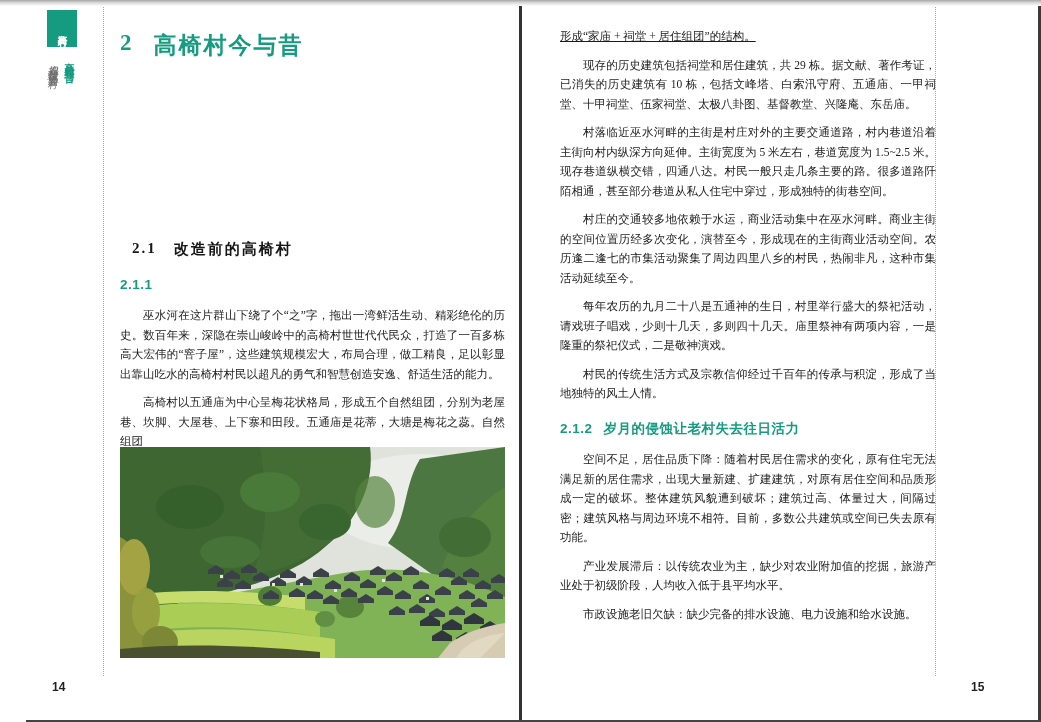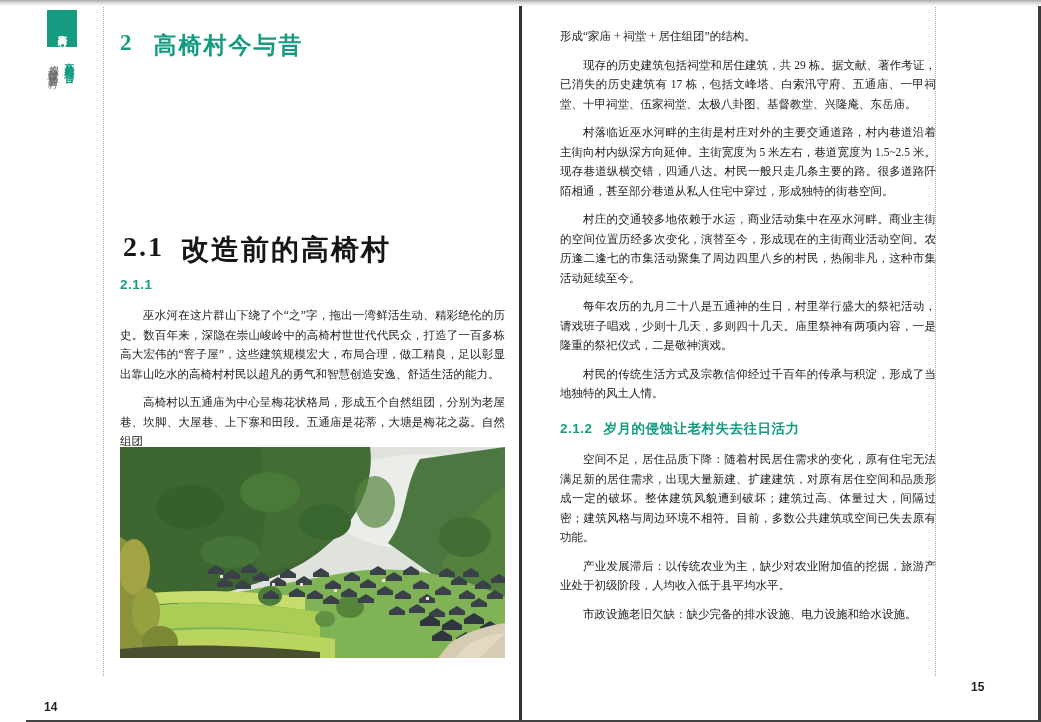--- a/index.html
+++ b/index.html
@@ -21,41 +21,41 @@
     color:#fff;display:flex;align-items:center;justify-content:center;
     writing-mode:vertical-rl;text-orientation:upright;
     font-family:"Liberation Sans","DejaVu Sans",sans-serif;font-weight:bold;font-size:9.5px;letter-spacing:1px;}
   .v-chapter{position:absolute;left:62px;top:55px;writing-mode:vertical-rl;text-orientation:upright;
     color:var(--accent);font-weight:bold;font-size:10px;letter-spacing:2px;}
   .v-motto{position:absolute;left:45px;top:57px;writing-mode:vertical-rl;text-orientation:upright;
     color:#6f6f6f;font-style:italic;font-size:10px;letter-spacing:1.5px;}
 
   .chapter-title{position:absolute;left:120px;top:30px;margin:0;color:var(--accent);
     font-size:23px;font-weight:bold;display:flex;gap:20px;letter-spacing:2px;}
-  .section-title{position:absolute;left:120px;top:228px;margin:3px;color:#161616;
-    font-size:28px;font-weight:bold;display:flex;gap:17px;letter-spacing:2px;}
+  .section-title{position:absolute;left:120px;top:228px;margin:12px;color:#161616;
+    font-size:15px;font-weight:bold;display:flex;gap:17px;letter-spacing:2px;}
   .subsection{font-family:"Liberation Sans","DejaVu Sans",sans-serif;color:var(--accent);
     font-size:13.5px;font-weight:bold;display:flex;gap:11px;letter-spacing:.5px;}
   .subsection.left-sub{position:absolute;left:120px;top:277px;margin:0;}
 
   .body-text{font-size:11.5px;line-height:19.5px;color:#1c1c1c;}
   .para{margin:0 0 9px;text-align:justify;text-indent:2em;}
-  .para.noindent{text-indent:0;}
+  .para.noindent{text-indent:0;text-decoration:underline;}
   .left-paras{position:absolute;left:120px;top:306px;width:385px;height:140px;overflow:hidden;}
 
   .figure{position:absolute;left:120px;top:447px;width:385px;margin:0;}
   .figure svg{display:block;width:385px;height:211px;}
   .figcaption{font-family:"Liberation Sans","DejaVu Sans",sans-serif;font-size:10.5px;color:#4a4a4a;margin-top:5px;}
 
   .content-right{position:absolute;left:560px;top:27px;width:376px;height:648px;overflow:hidden;}
   .content-right .subsection{margin:15px 0 12px;}
 
   .pagenum{position:absolute;top:680px;font-family:"Liberation Sans","DejaVu Sans",sans-serif;
     font-weight:bold;font-size:12px;color:#1f1f1f;}
-  .pagenum.pl{left:44px;margin-top:20px;}
+  .pagenum.pl{left:52px;}
   .pagenum.pr{left:971px;}
 </style>
 </head>
 <body>
 
 <div class="canvas">
   <div class="top-shadow"></div>
 
   <div>
     <div class="green-tab">
@@ -186,21 +186,21 @@
 
     <div class="pagenum pl">14</div>
   </div>
 
   <div class="spine"></div>
 
   <div>
     <div class="content-right body-text">
       <p class="para noindent">形成“家庙 + 祠堂 + 居住组团”的结构。</p>
       <div>
-          <p class="para">现存的历史建筑包括祠堂和居住建筑，共 29 栋。据文献、著作考证，已消失的历史建筑有 17 栋，包括文峰塔、白索汛守府、五通庙、一甲祠堂、十甲祠堂、伍家祠堂、太极八卦图、基督教堂、兴隆庵、东岳庙。</p>
+          <p class="para">现存的历史建筑包括祠堂和居住建筑，共 29 栋。据文献、著作考证，已消失的历史建筑有 10 栋，包括文峰塔、白索汛守府、五通庙、一甲祠堂、十甲祠堂、伍家祠堂、太极八卦图、基督教堂、兴隆庵、东岳庙。</p>
           <p class="para">村落临近巫水河畔的主街是村庄对外的主要交通道路，村内巷道沿着主街向村内纵深方向延伸。主街宽度为 5 米左右，巷道宽度为 1.5~2.5 米。现存巷道纵横交错，四通八达。村民一般只走几条主要的路。很多道路阡陌相通，甚至部分巷道从私人住宅中穿过，形成独特的街巷空间。</p>
           <p class="para">村庄的交通较多地依赖于水运，商业活动集中在巫水河畔。商业主街的空间位置历经多次变化，演替至今，形成现在的主街商业活动空间。农历逢二逢七的市集活动聚集了周边四里八乡的村民，热闹非凡，这种市集活动延续至今。</p>
           <p class="para">每年农历的九月二十八是五通神的生日，村里举行盛大的祭祀活动，请戏班子唱戏，少则十几天，多则四十几天。庙里祭神有两项内容，一是隆重的祭祀仪式，二是敬神演戏。</p>
           <p class="para">村民的传统生活方式及宗教信仰经过千百年的传承与积淀，形成了当地独特的风土人情。</p>
         </div>
       <h3 class="subsection">
         <span>2.1.2</span>
         <span>岁月的侵蚀让老村失去往日活力</span>
       </h3>
       <div>

